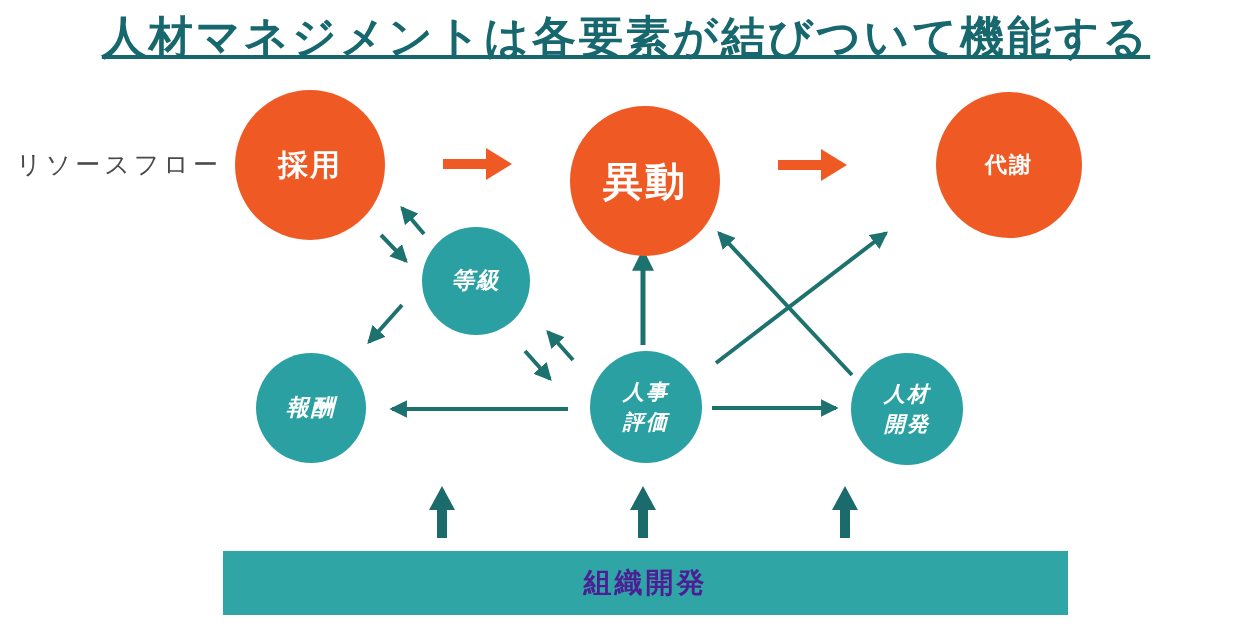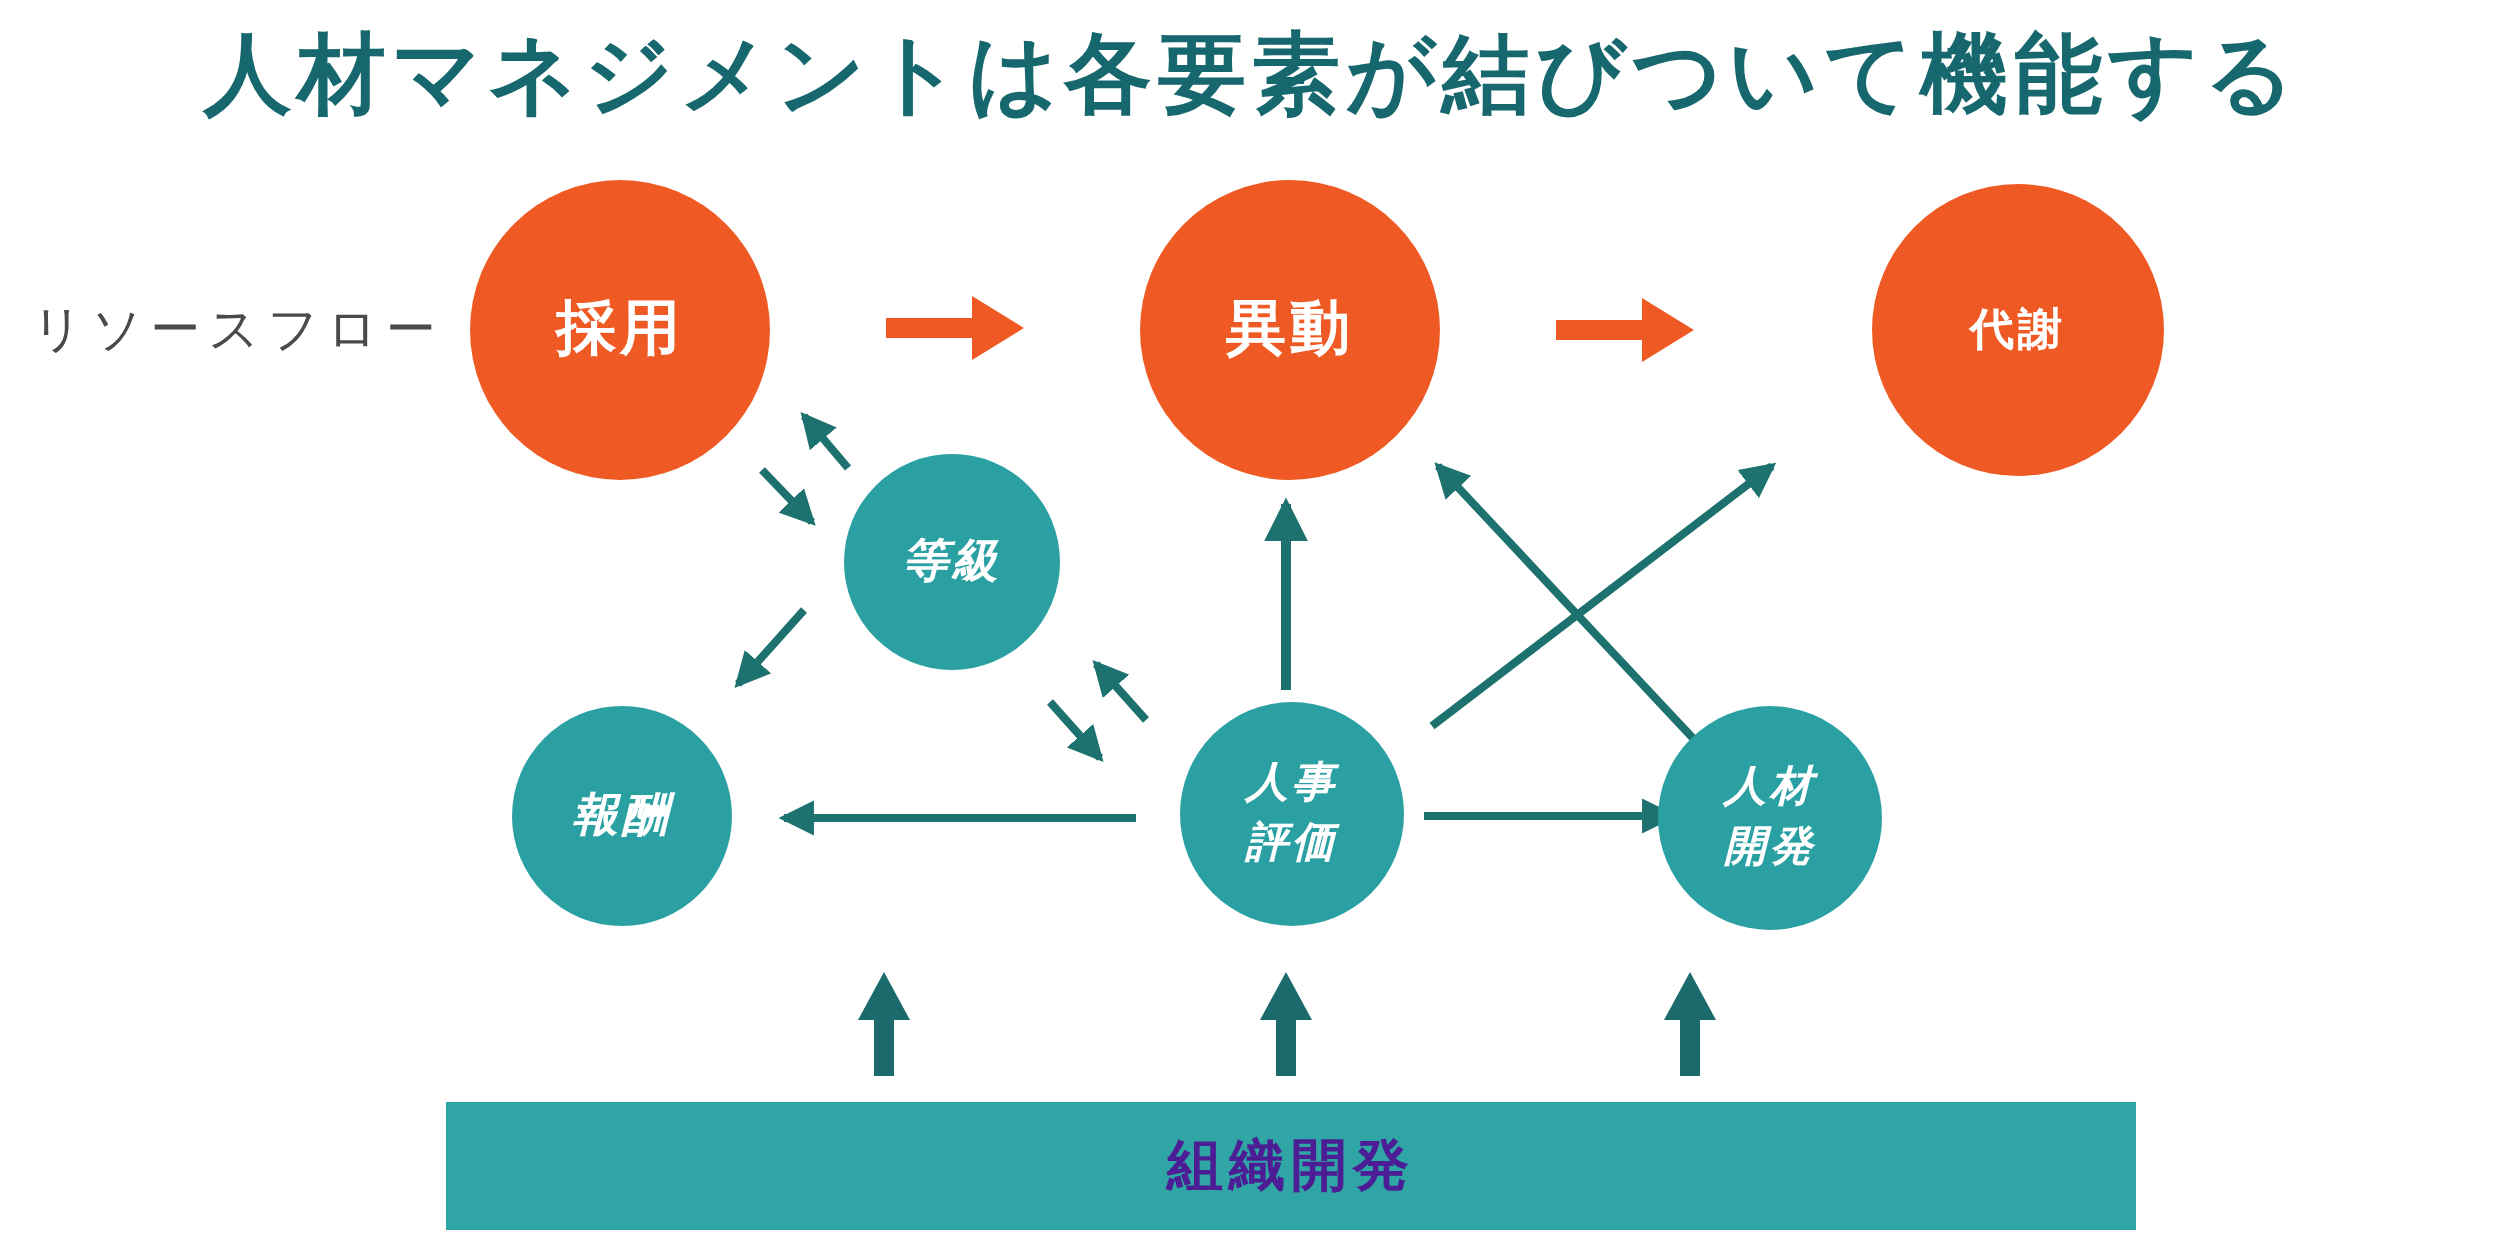--- a/index.html
+++ b/index.html
@@ -10,20 +10,21 @@
     overflow:hidden;
     font-family:"Liberation Sans","DejaVu Sans",sans-serif;
   }
   .title{
     position:absolute;left:0;top:8px;width:100%;
     text-align:center;
     font-size:44px;font-weight:bold;
     letter-spacing:3px;
     color:#17686E;
     margin:0;
+    text-decoration:underline;
   }
   .row-label{
     position:absolute;left:16px;top:148px;
     font-size:25px;letter-spacing:4px;
     color:#4A4A4A;
     text-align:center;
   }
   .arrows-layer{
     position:absolute;left:0;top:0;width:1252px;height:628px;
   }
@@ -31,26 +32,26 @@
     position:absolute;
     border-radius:50%;
     display:flex;align-items:center;justify-content:center;
     color:#FFFFFF;font-weight:bold;
     text-align:center;
   }
   .node-orange{background:#EF5A24;}
   .node-teal{background:#2BA0A2;font-style:italic;}
   .node-label{white-space:pre-line;line-height:1.45;letter-spacing:2px;}
   .n-saiyo {left:235px;top:90px;width:150px;height:150px;font-size:30px;}
-  .n-ido   {left:570px;top:90px;width:150px;height:150px;font-size:30px;text-align:center;}
+  .n-ido   {left:570px;top:106px;width:150px;height:150px;font-size:40px;text-align:center;}
   .n-taisha{left:936px;top:92px;width:146px;height:146px;font-size:22px;}
   .n-tokyu {left:422px;top:227px;width:108px;height:108px;font-size:23px;}
   .n-hoshu {left:256px;top:353px;width:110px;height:110px;font-size:23px;}
   .n-jinji {left:590px;top:351px;width:112px;height:112px;font-size:21px;}
-  .n-jinzai{left:829px;top:353px;width:112px;height:112px;font-size:21px;}
+  .n-jinzai{left:851px;top:353px;width:112px;height:112px;font-size:21px;}
   .org-bar{
     position:absolute;left:223px;top:551px;width:845px;height:64px;
     background:#2FA5A6;border-radius:0;
     display:flex;align-items:center;justify-content:center;
     color:#4c1d95;font-weight:bold;font-size:28px;letter-spacing:3px;
   }
 </style>
 </head>
 <body>
 

